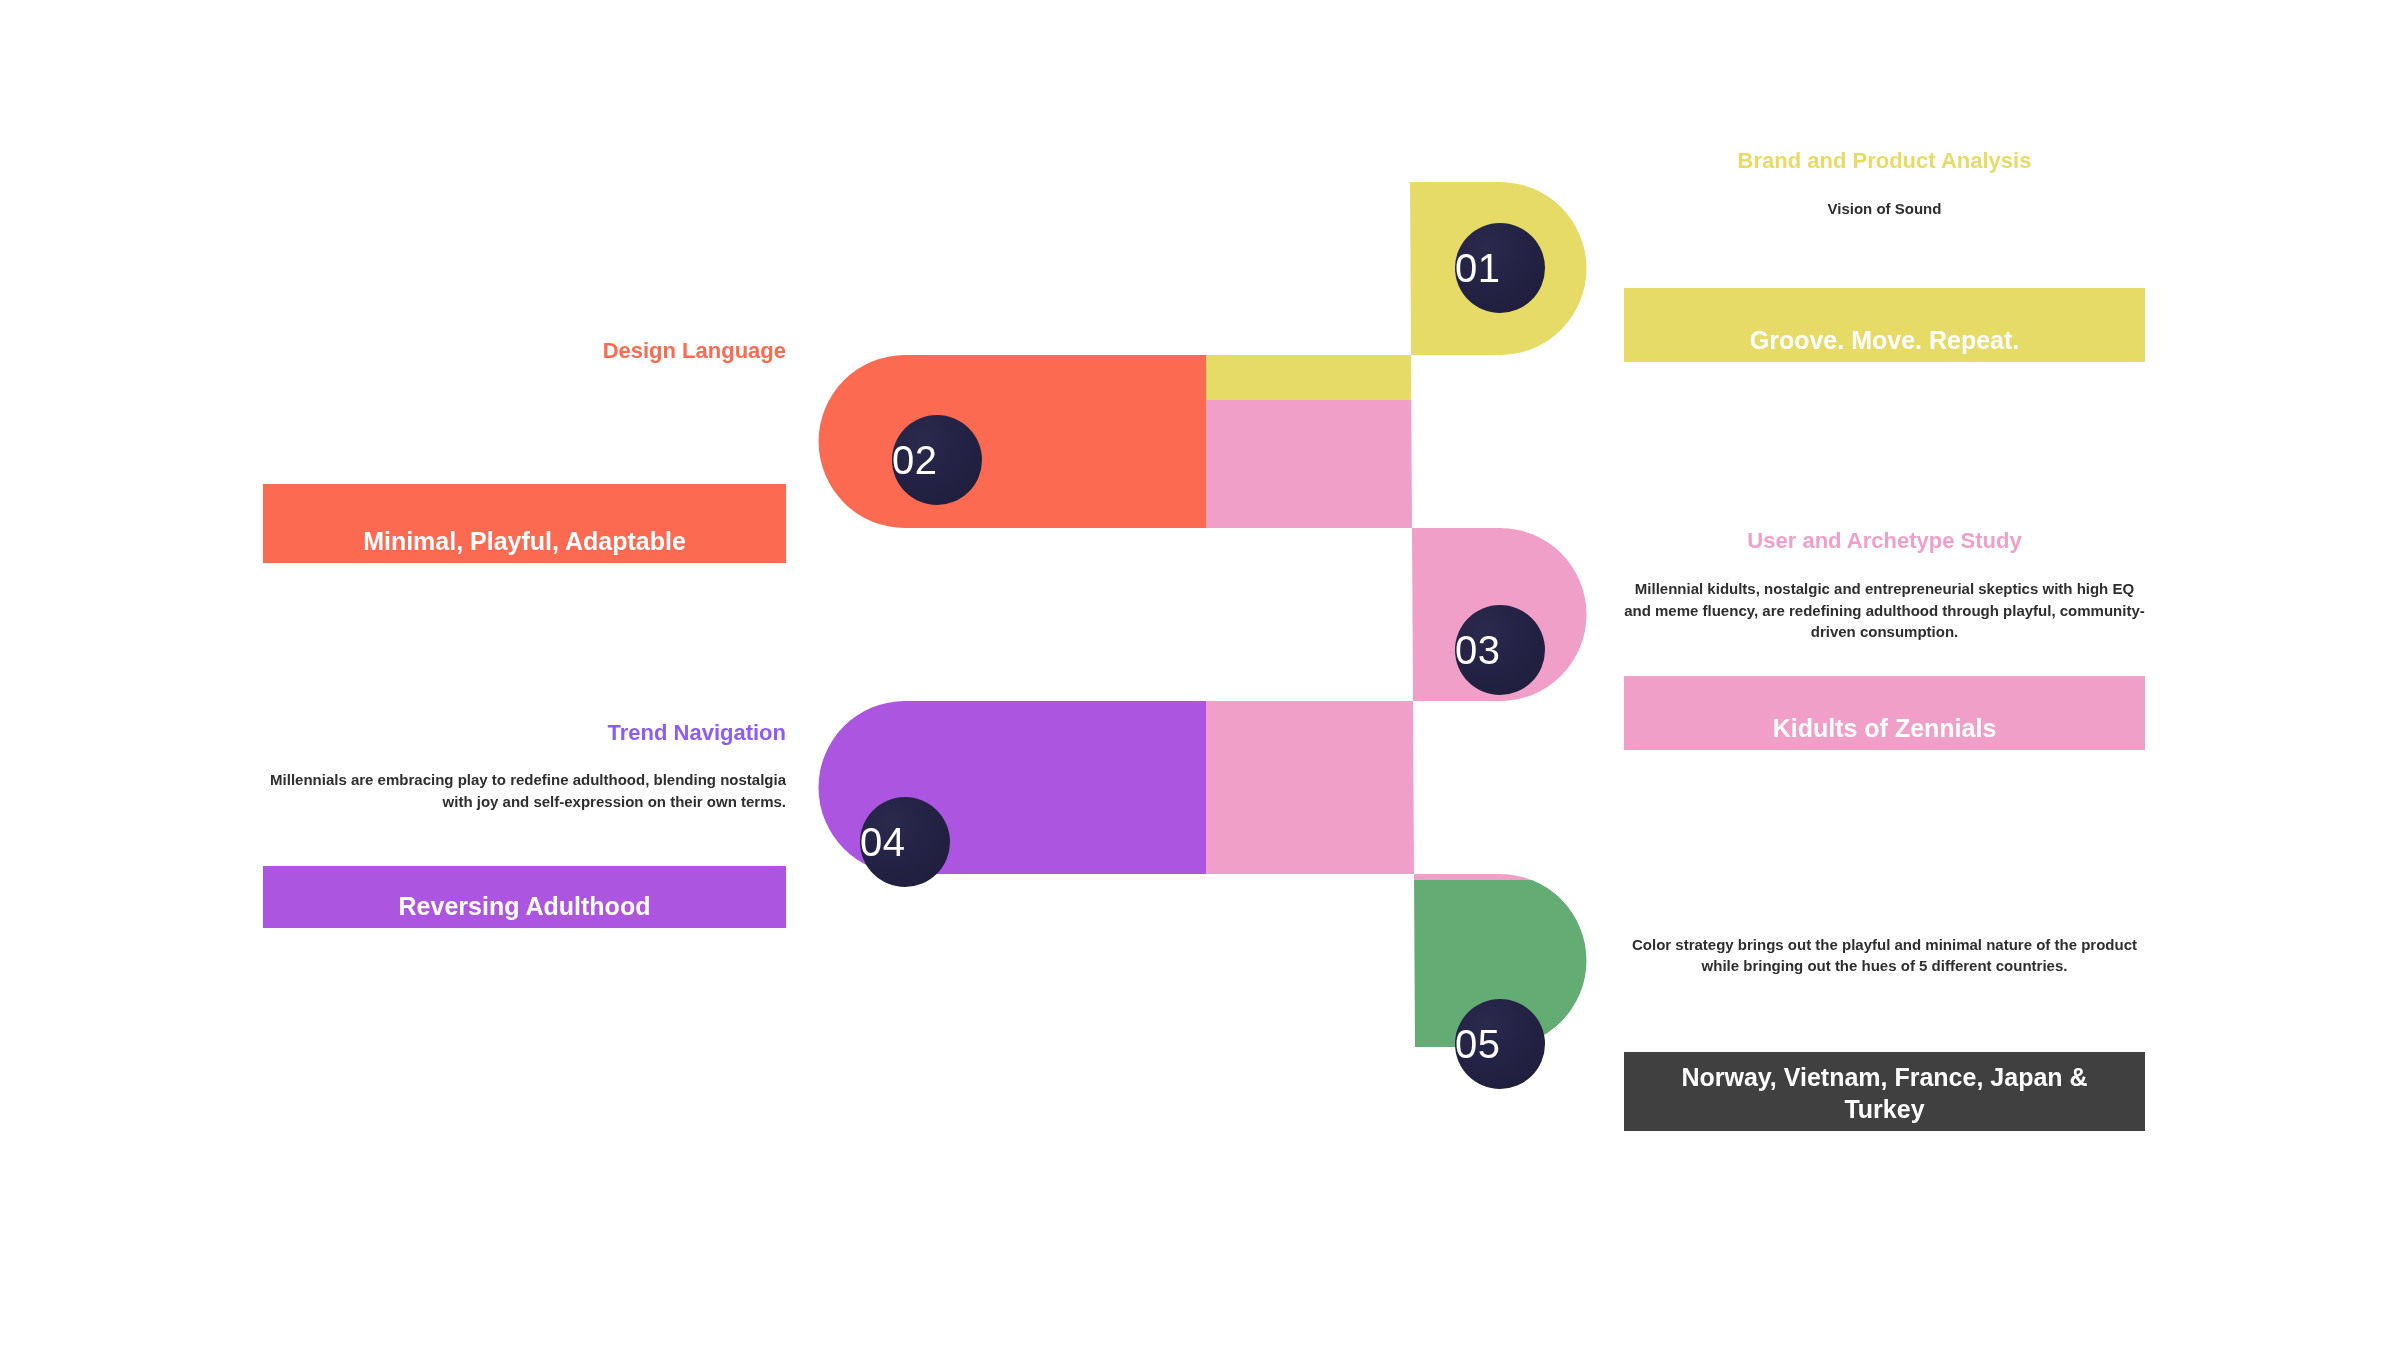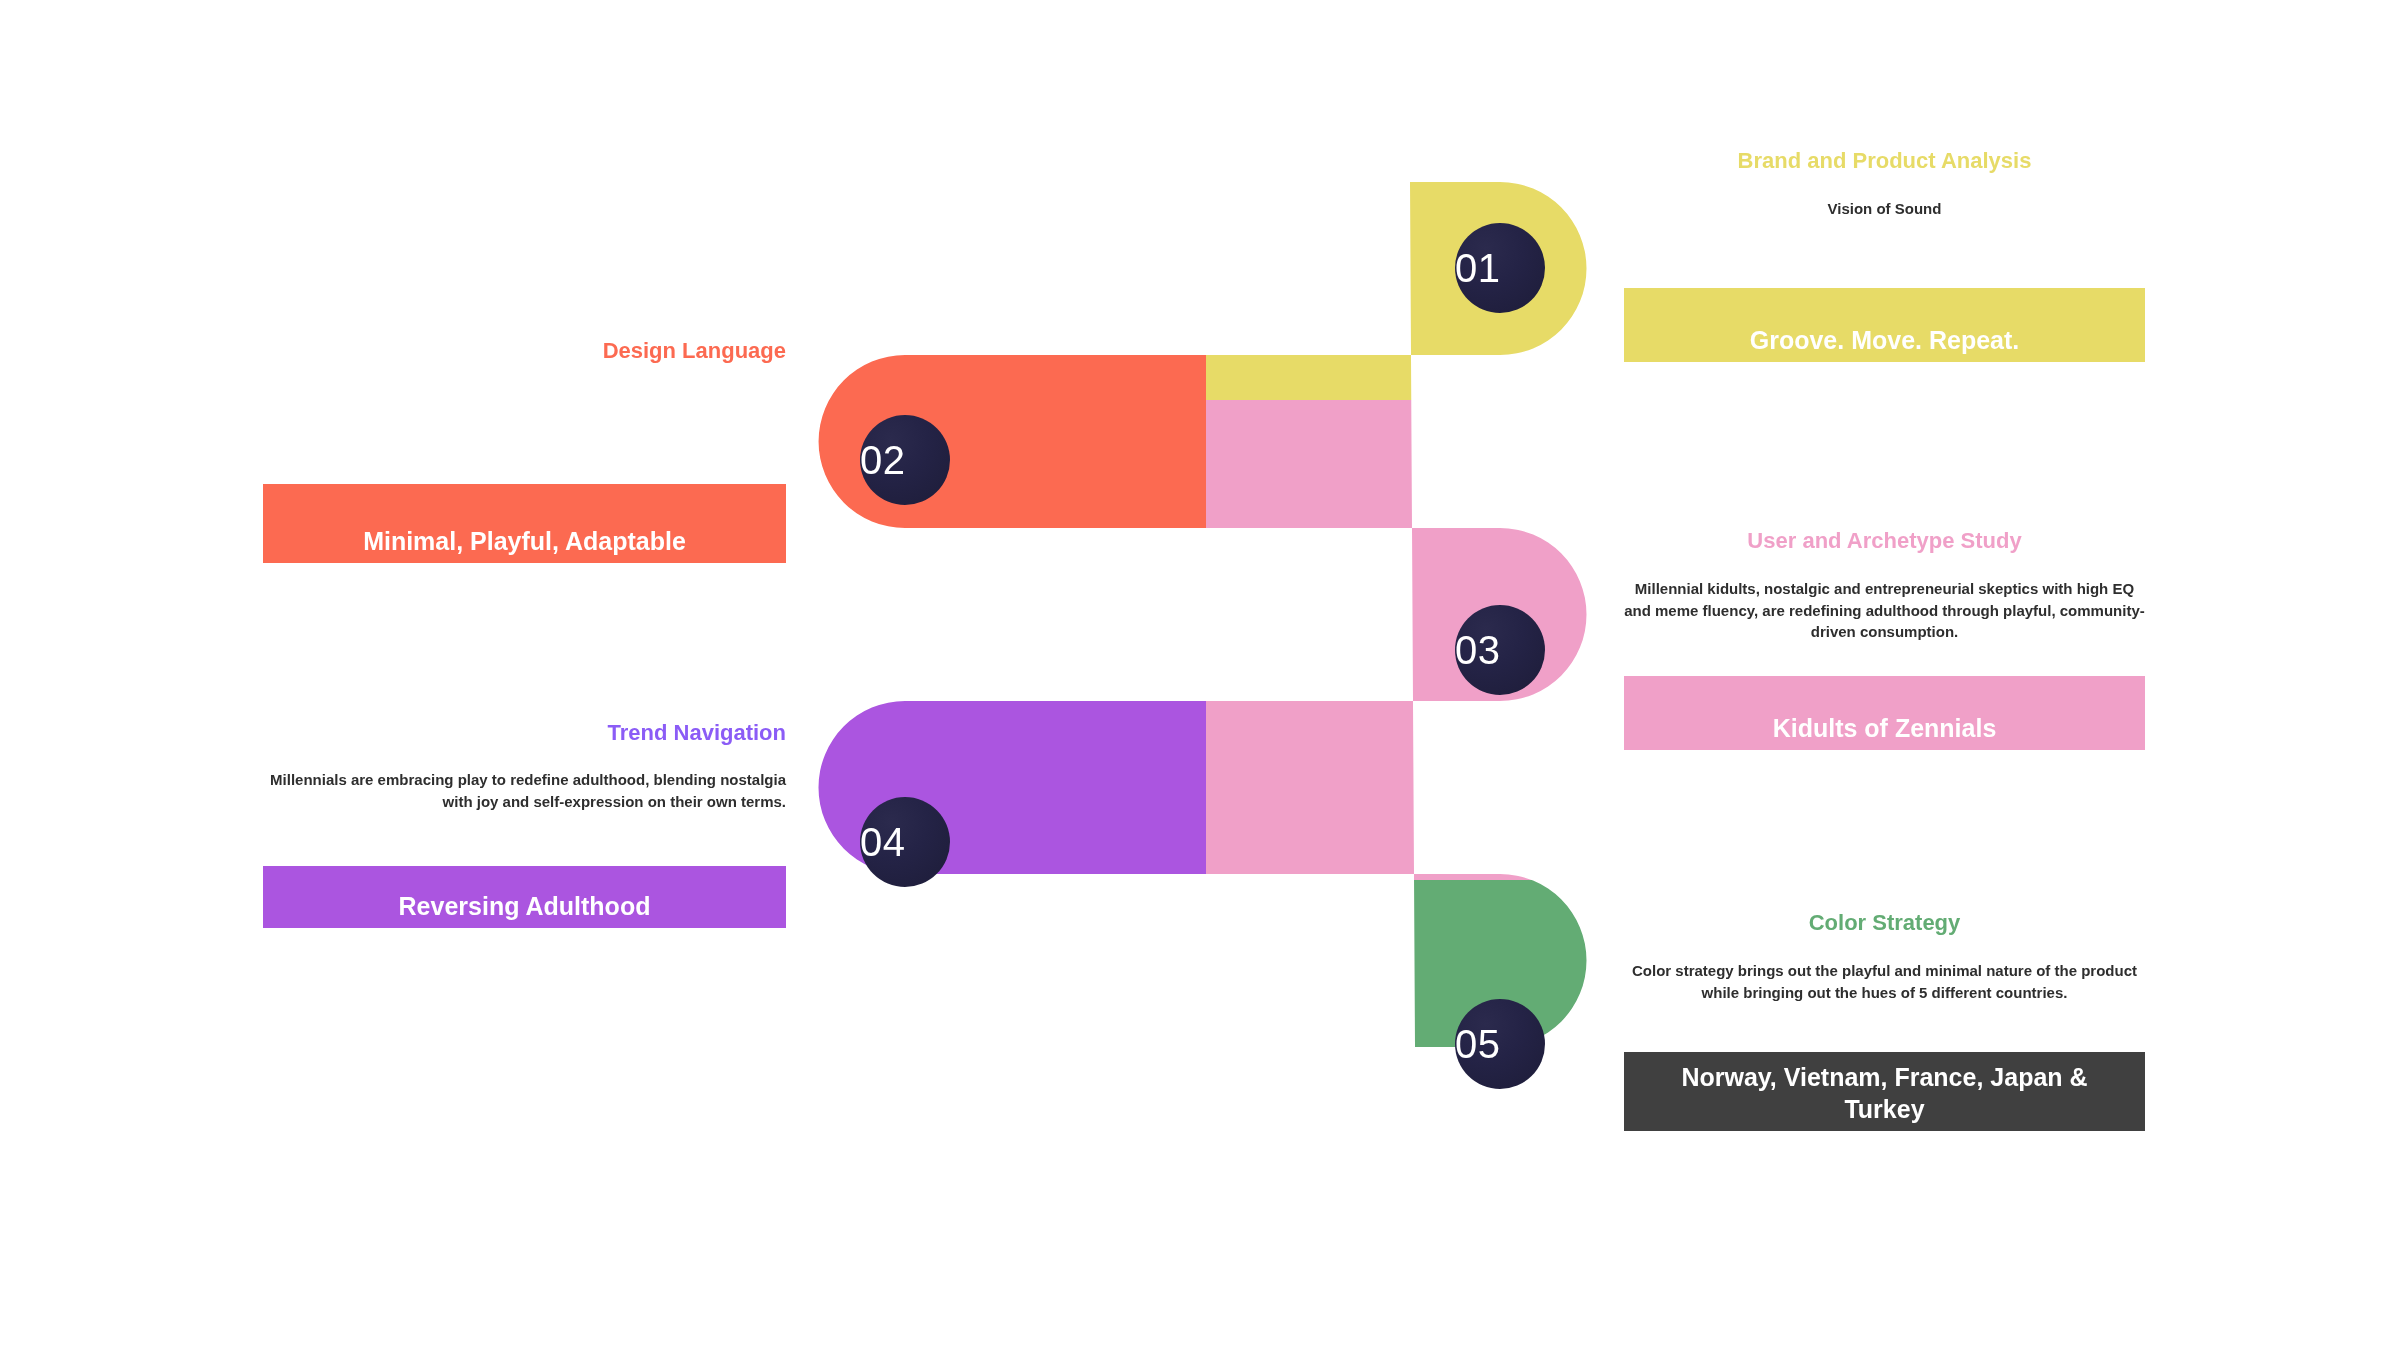--- a/index.html
+++ b/index.html
@@ -99,21 +99,21 @@
       <rect x="1206" y="690" width="1196" height="190" fill="#f0a0c8"></rect>
 
       <rect x="0" y="880" width="1206" height="300" fill="#ab55e0"></rect>
       <rect x="1206" y="880" width="1196" height="300" fill="#63ac74"></rect>
     </g>
   </svg>
 
   <div class="num-circle" style="left:1455px;top:223px;">
     <span>01</span>
   </div>
-  <div class="num-circle" style="left:860px;top:415px;">
+  <div class="num-circle" style="left:892px;top:415px;">
     <span>02</span>
   </div>
   <div class="num-circle" style="left:1455px;top:605px;">
     <span>03</span>
   </div>
   <div class="num-circle" style="left:860px;top:797px;">
     <span>04</span>
   </div>
   <div class="num-circle" style="left:1455px;top:999px;">
     <span>05</span>
@@ -144,20 +144,19 @@
 
   <div class="sect sect-left" style="left:263px;top:720px;">
     <p class="heading" style="color:#8b5cf6;">Trend Navigation</p>
     <p class="body" style="margin-top:23px;">Millennials are embracing play to redefine adulthood, blending nostalgia with joy and self-expression on their own terms.</p>
   </div>
   <div class="pill" style="left:263px;top:866px;width:523px;height:62px;background:#ab55e0;position:absolute;">
     <span>Reversing Adulthood</span>
   </div>
 
   <div class="sect sect-right" style="left:1624px;top:910px;">
-    <p class="heading" style="color:#63ac74;">Color Strategy</p>
     <p class="body" style="margin-top:24px;">Color strategy brings out the playful and minimal nature of the product while bringing out the hues of 5 different countries.</p>
   </div>
   <div class="pill" style="left:1624px;top:1052px;width:521px;height:79px;background:#404040;position:absolute;">
     <span>Norway, Vietnam, France, Japan &amp; Turkey</span>
   </div>
 
 </div>
 
 </body></html>

